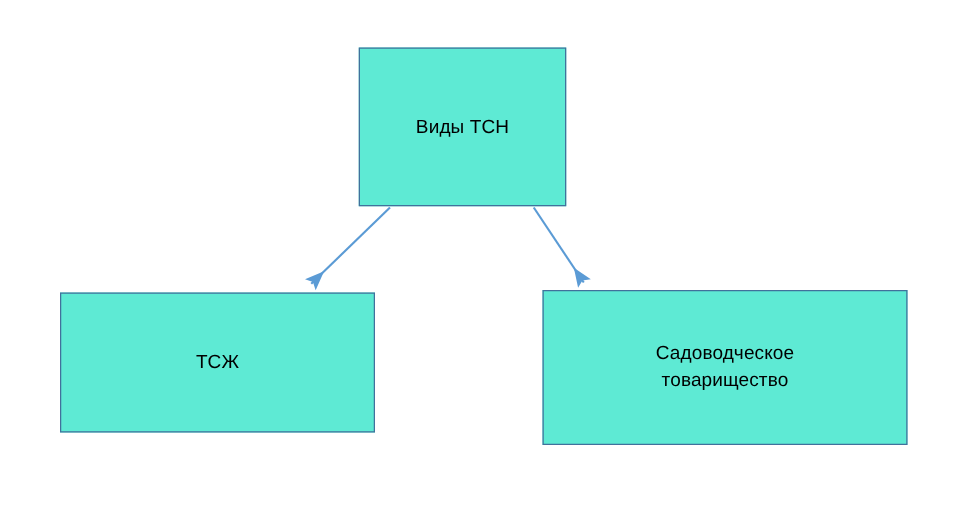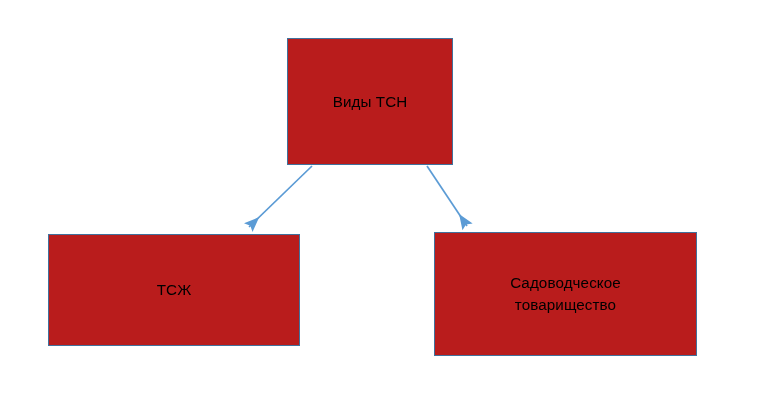--- a/index.html
+++ b/index.html
@@ -22,21 +22,21 @@
     position: absolute;
     left: 0;
     top: 0;
     width: 768px;
     height: 413px;
     pointer-events: none;
   }
   .node {
     position: absolute;
     box-sizing: border-box;
-    background: #b91c1c;
+    background: #5eead4;
     border: 1.4px solid #41719C;
     display: flex;
     align-items: center;
     justify-content: center;
     text-align: center;
     color: #000000;
     line-height: 1.42;
     letter-spacing: 0.1px;
   }
   .node-label {
@@ -54,21 +54,21 @@
   #node-tszh {
     left: 48px;
     top: 234px;
     width: 252px;
     height: 112px;
     font-size: 15.2px;
   }
   #node-garden {
     left: 434px;
     top: 232px;
-    width: 263px;
+    width: 292px;
     height: 124px;
     font-size: 15.2px;
   }
 </style>
 </head>
 <body>
 
 <div id="canvas">
 
   <svg id="arrow-layer" viewBox="0 0 768 413" width="768" height="413" xmlns="http://www.w3.org/2000/svg">

